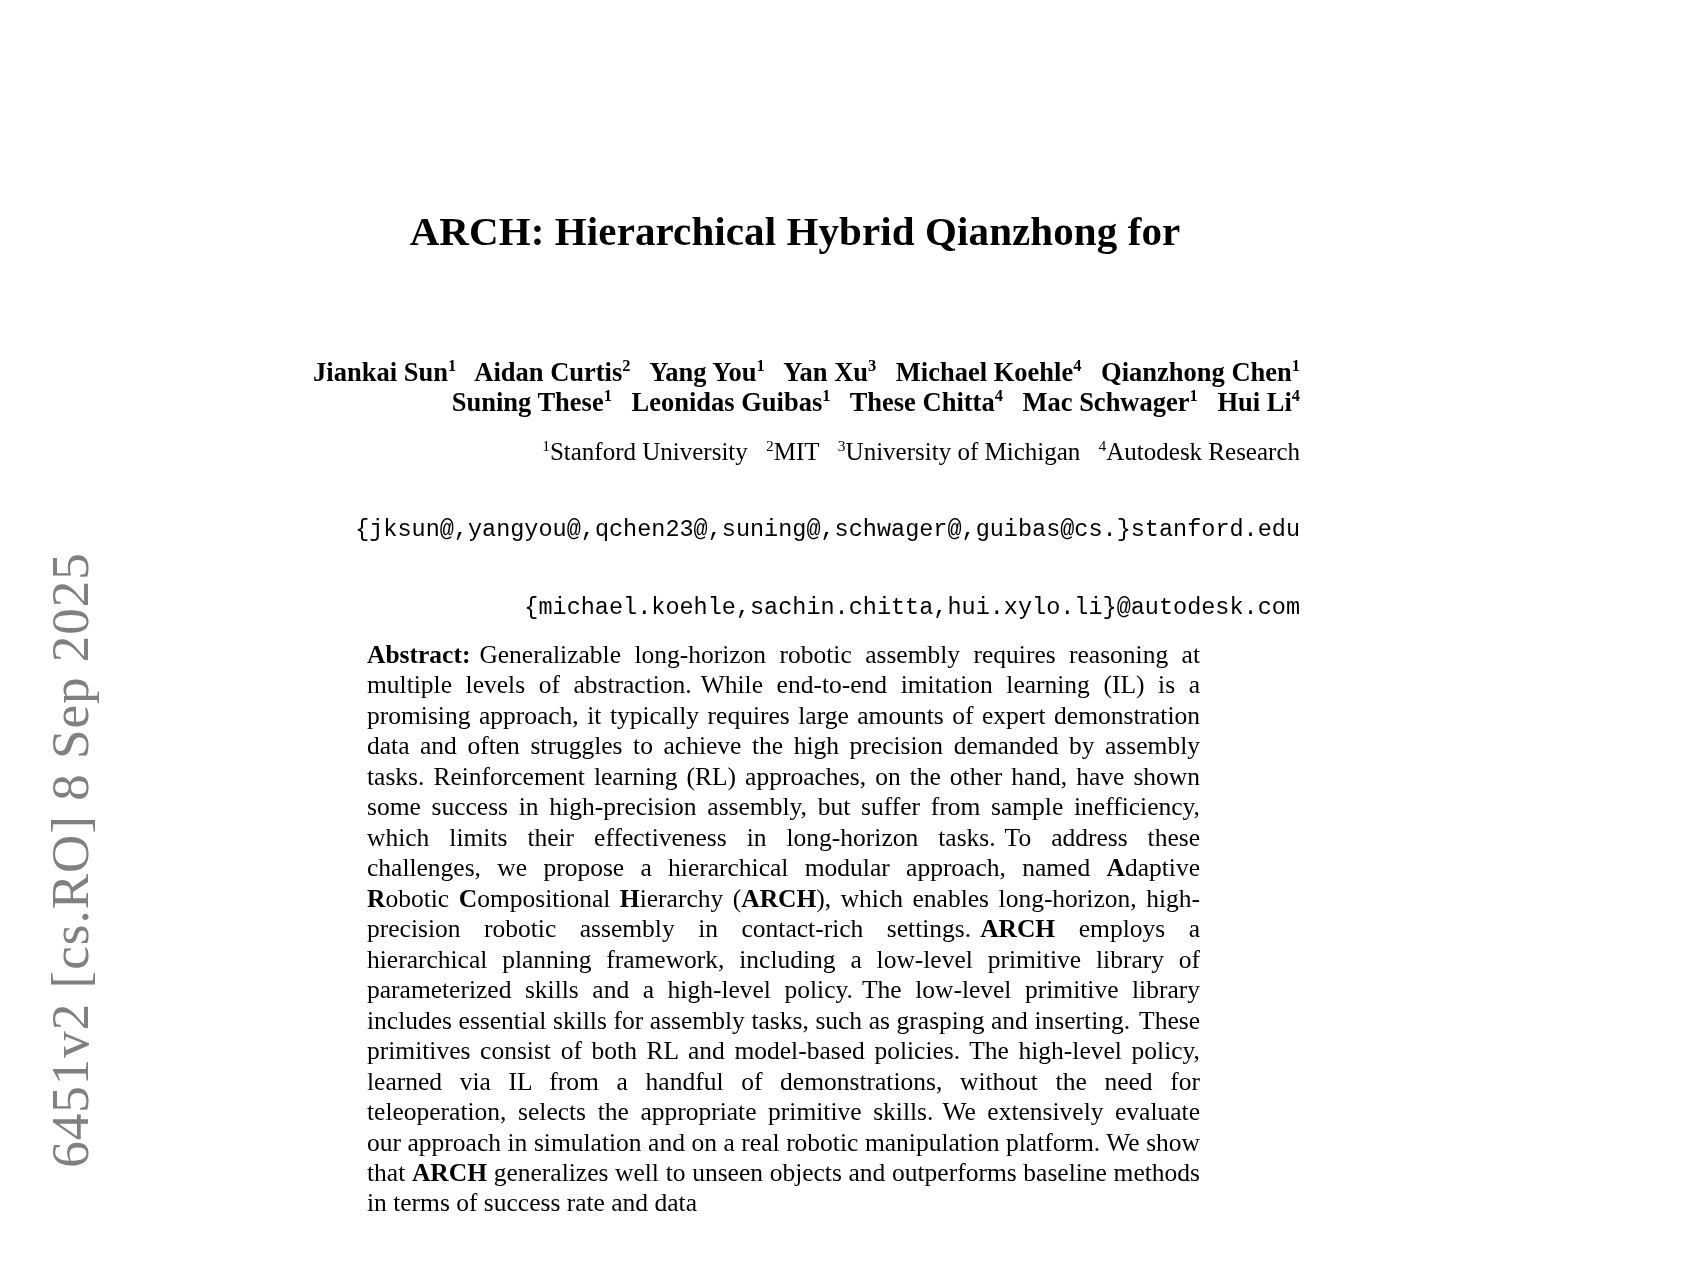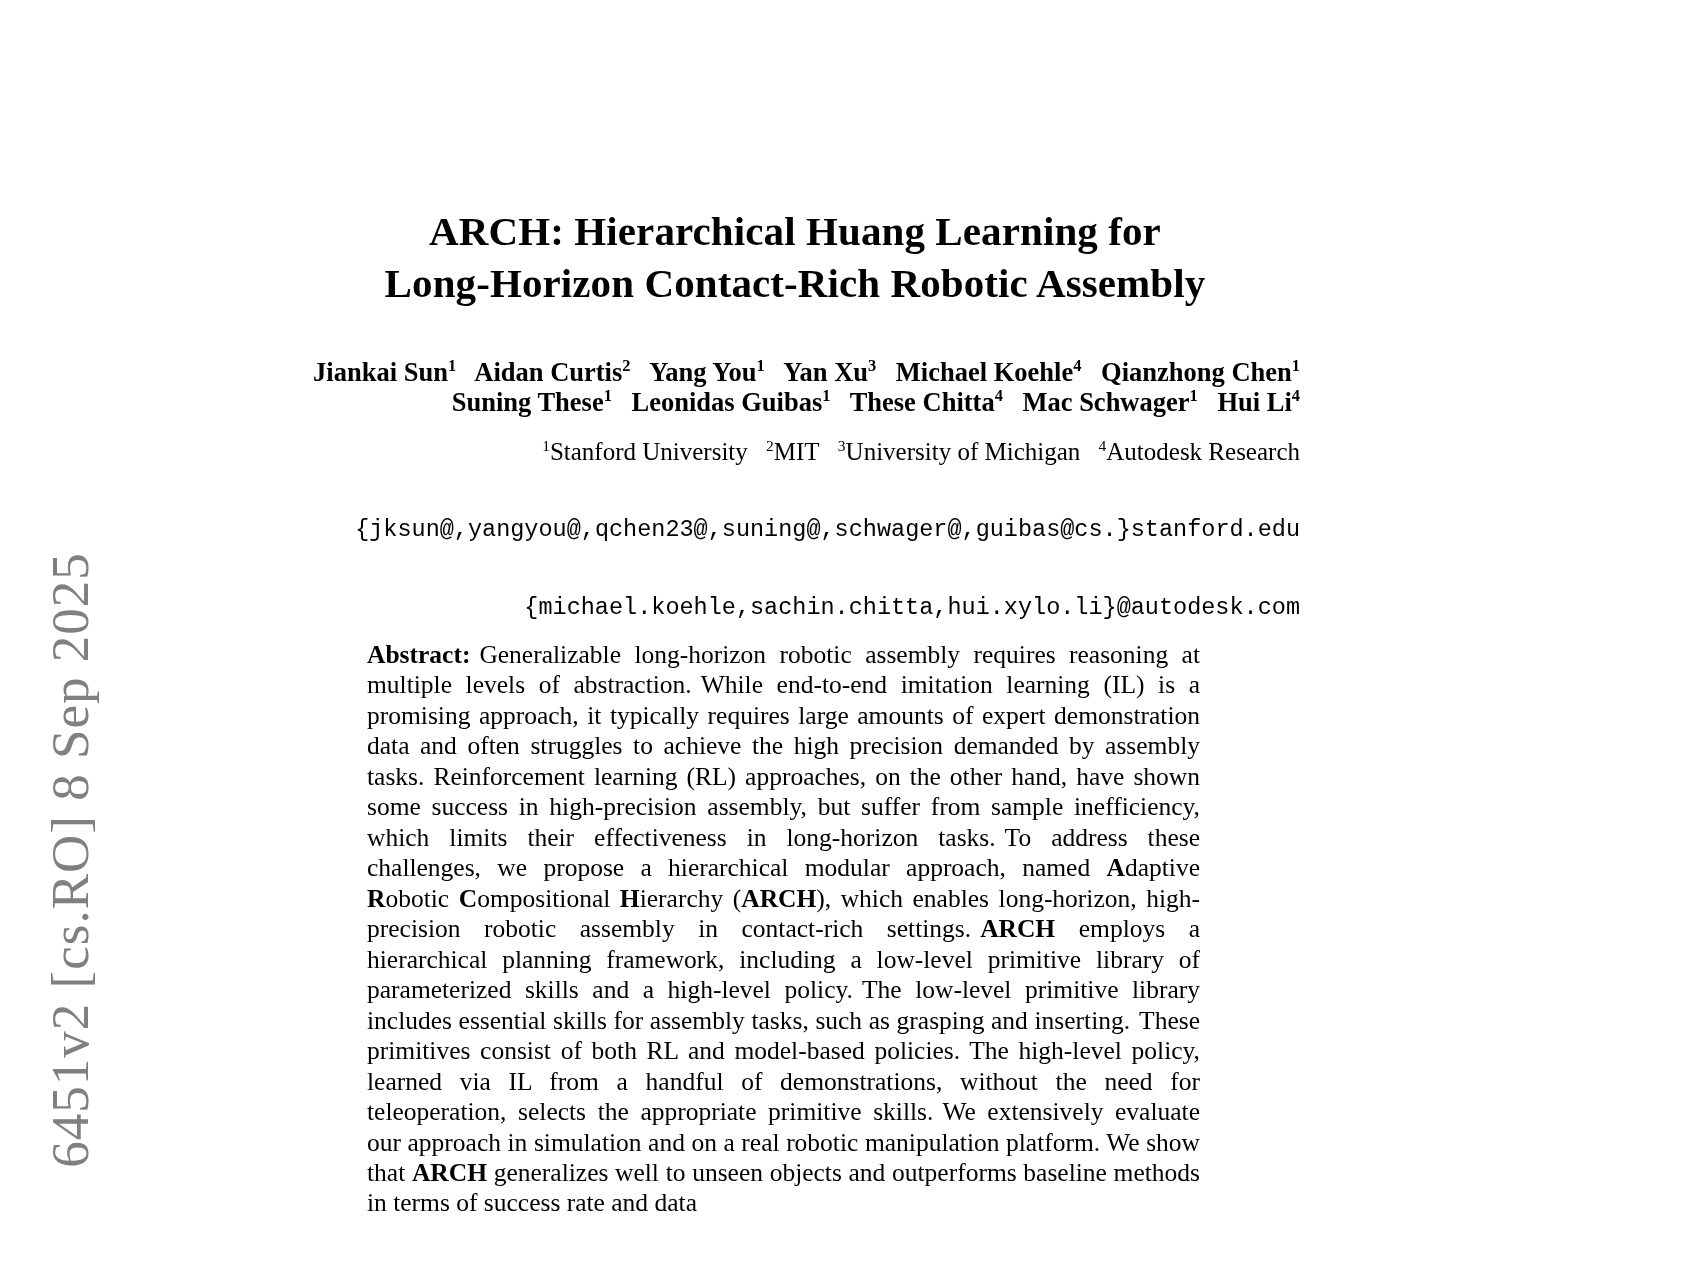--- a/index.html
+++ b/index.html
@@ -112,22 +112,21 @@
   .abstract .gap { display: inline-block; width: 9px; }
 </style>
 </head>
 <body>
 
 <div class="page">
 
   <div class="arxiv-stamp">6451v2  [cs.RO]  8 Sep 2025</div>
 
   <div class="title-block">
-    <div class="title-line">ARCH: Hierarchical Huang Learning for</div>
-    <div class="title-line">Long-Horizon Contact-Rich Robotic Assembly</div>
+    <div class="title-line">ARCH: Hierarchical Hybrid Qianzhong for</div>
   </div>
 
   <div class="authors-block">
     <div class="author-line">
       <span>Jiankai Sun</span><sup>1</sup><span class="sep"></span>
       <span>Aidan Curtis</span><sup>2</sup><span class="sep"></span>
       <span>Yang You</span><sup>1</sup><span class="sep"></span>
       <span>Yan Xu</span><sup>3</sup><span class="sep"></span>
       <span>Michael Koehle</span><sup>4</sup><span class="sep"></span>
       <span>Qianzhong Chen</span><sup>1</sup>

